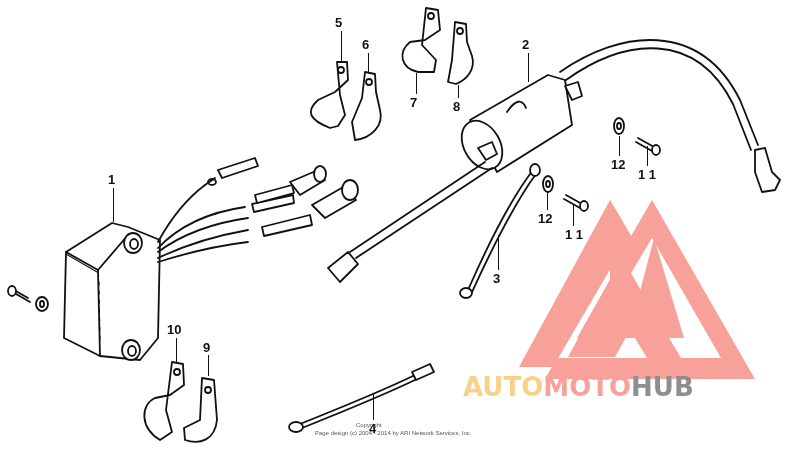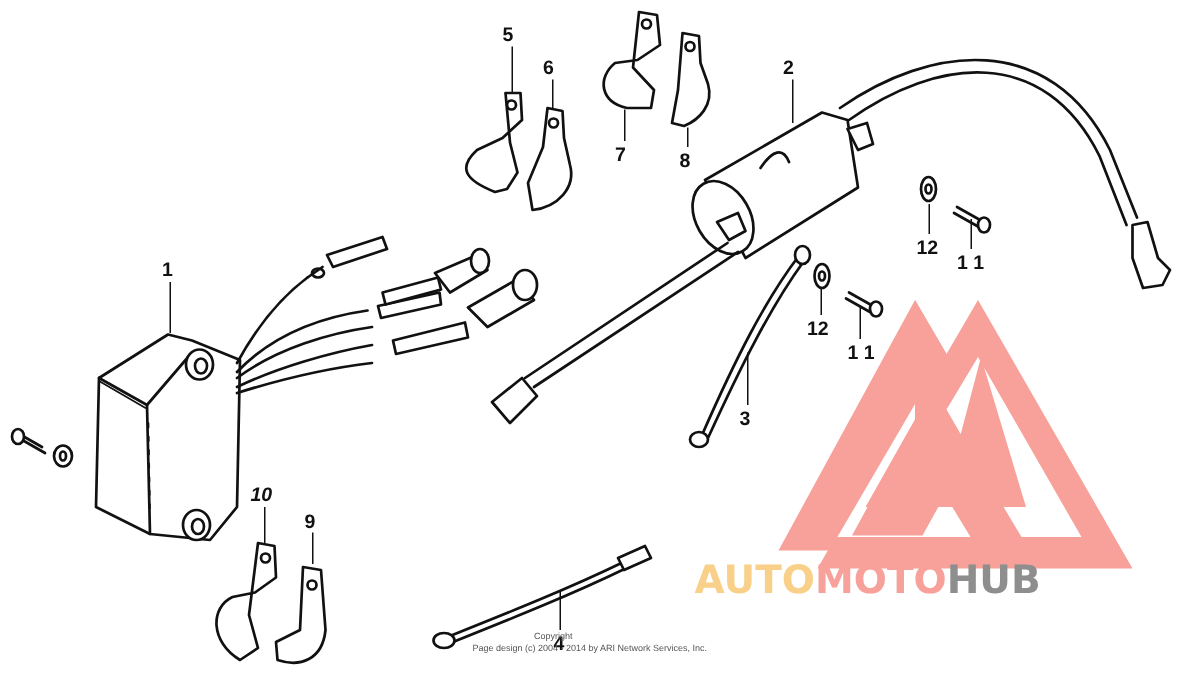--- a/index.html
+++ b/index.html
@@ -173,21 +173,21 @@
       <div class="callout" style="left: 335px; top: 16px;">5</div>
       <div class="leader" style="left: 368px; top: 53px; height: 19px;"></div>
       <div class="callout" style="left: 362px; top: 38px;">6</div>
       <div class="leader" style="left: 416px; top: 73px; height: 21px;"></div>
       <div class="callout" style="left: 410px; top: 96px;">7</div>
       <div class="leader" style="left: 458px; top: 85px; height: 13px;"></div>
       <div class="callout" style="left: 453px; top: 100px;">8</div>
       <div class="leader" style="left: 208px; top: 355px; height: 21px;"></div>
       <div class="callout" style="left: 203px; top: 341px;">9</div>
       <div class="leader" style="left: 176px; top: 338px; height: 24px;"></div>
-      <div class="callout" style="left: 167px; top: 323px; font-style: italic;">10</div>
+      <div class="callout" style="left: 167px; top: 323px;">10</div>
       <div class="leader" style="left: 647px; top: 146px; height: 20px;"></div>
       <div class="callout" style="left: 638px; top: 168px;">1 1</div>
       <div class="leader" style="left: 619px; top: 136px; height: 20px;"></div>
       <div class="callout" style="left: 611px; top: 158px;">12</div>
       <div class="leader" style="left: 573px; top: 205px; height: 21px;"></div>
       <div class="callout" style="left: 565px; top: 228px;">1 1</div>
       <div class="leader" style="left: 547px; top: 192px; height: 18px;"></div>
       <div class="callout" style="left: 538px; top: 212px;">12</div>
     </div>
 

